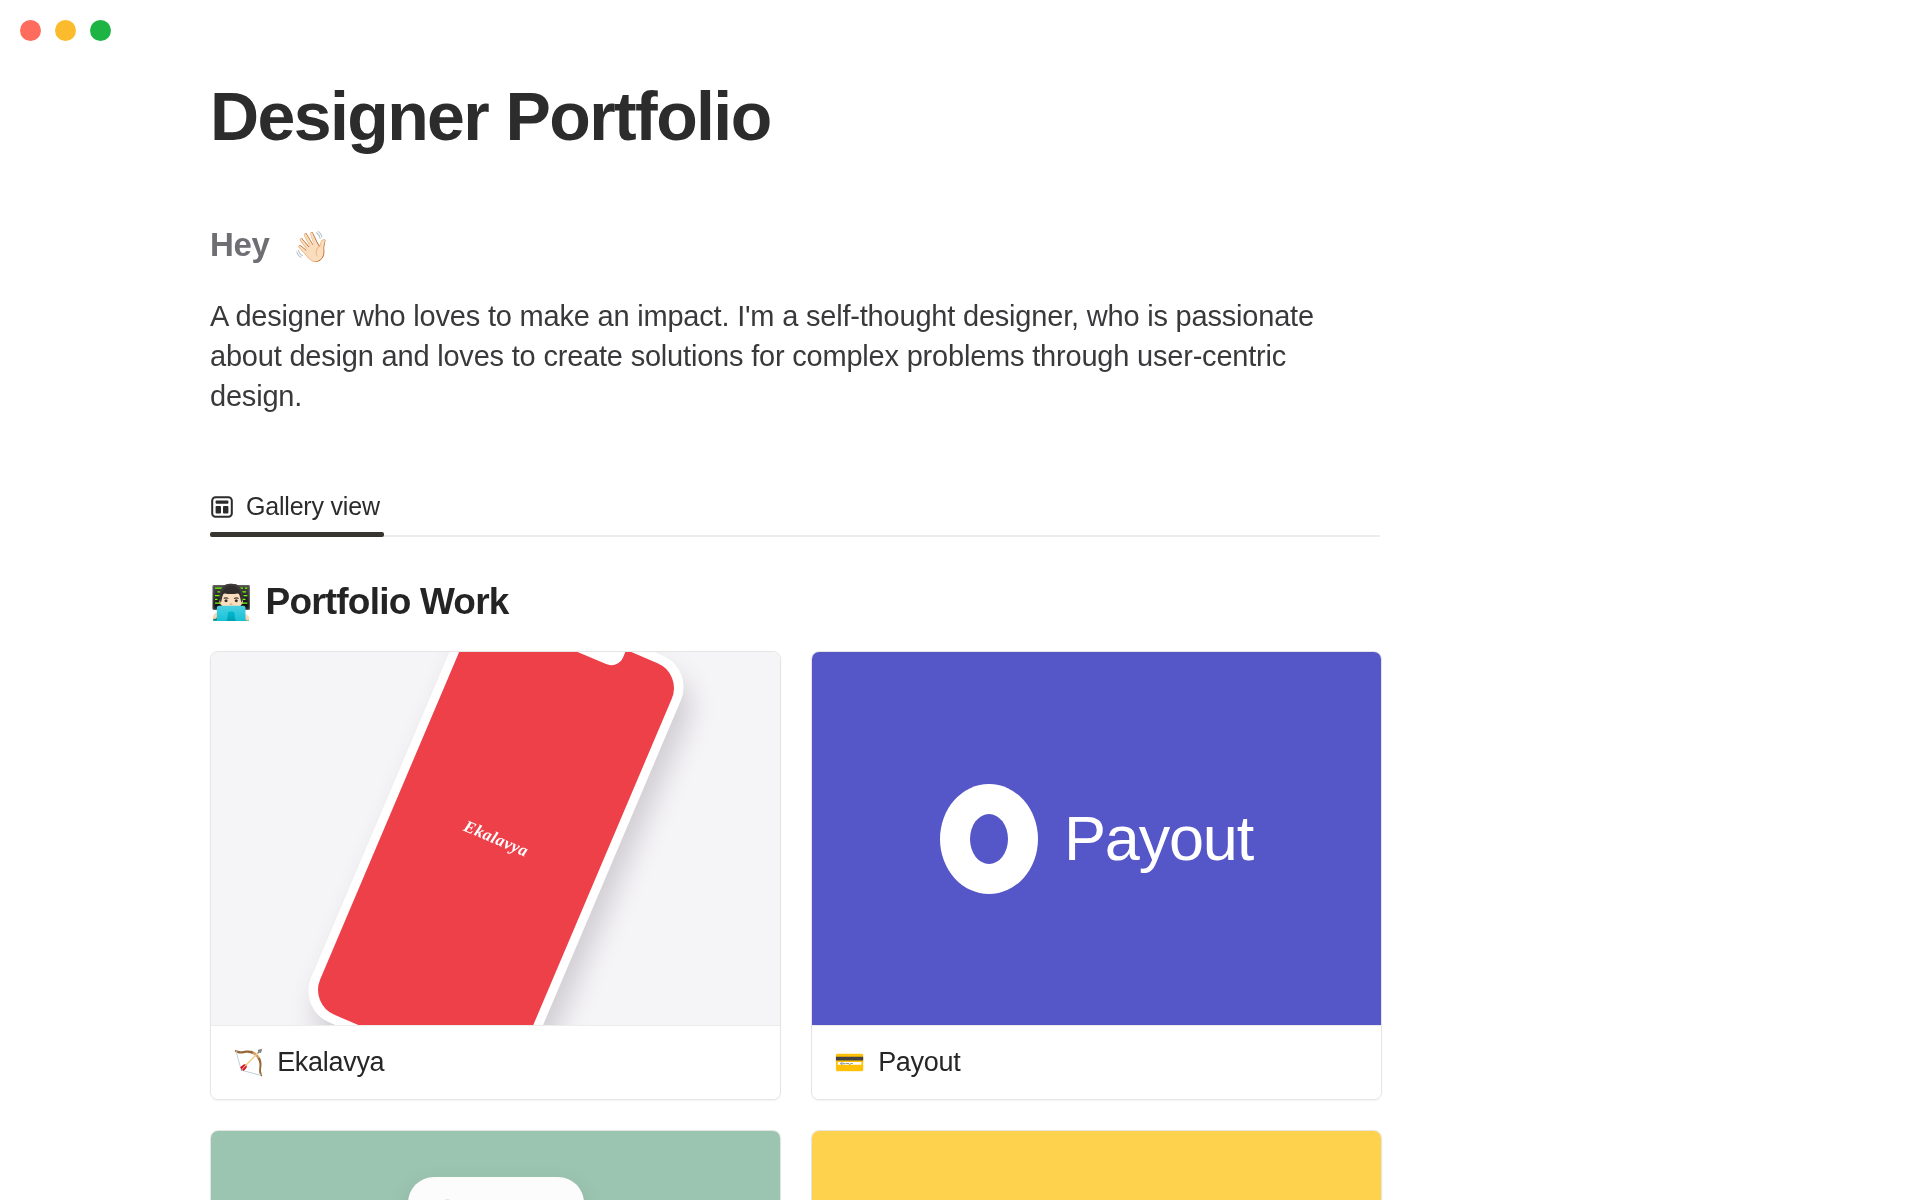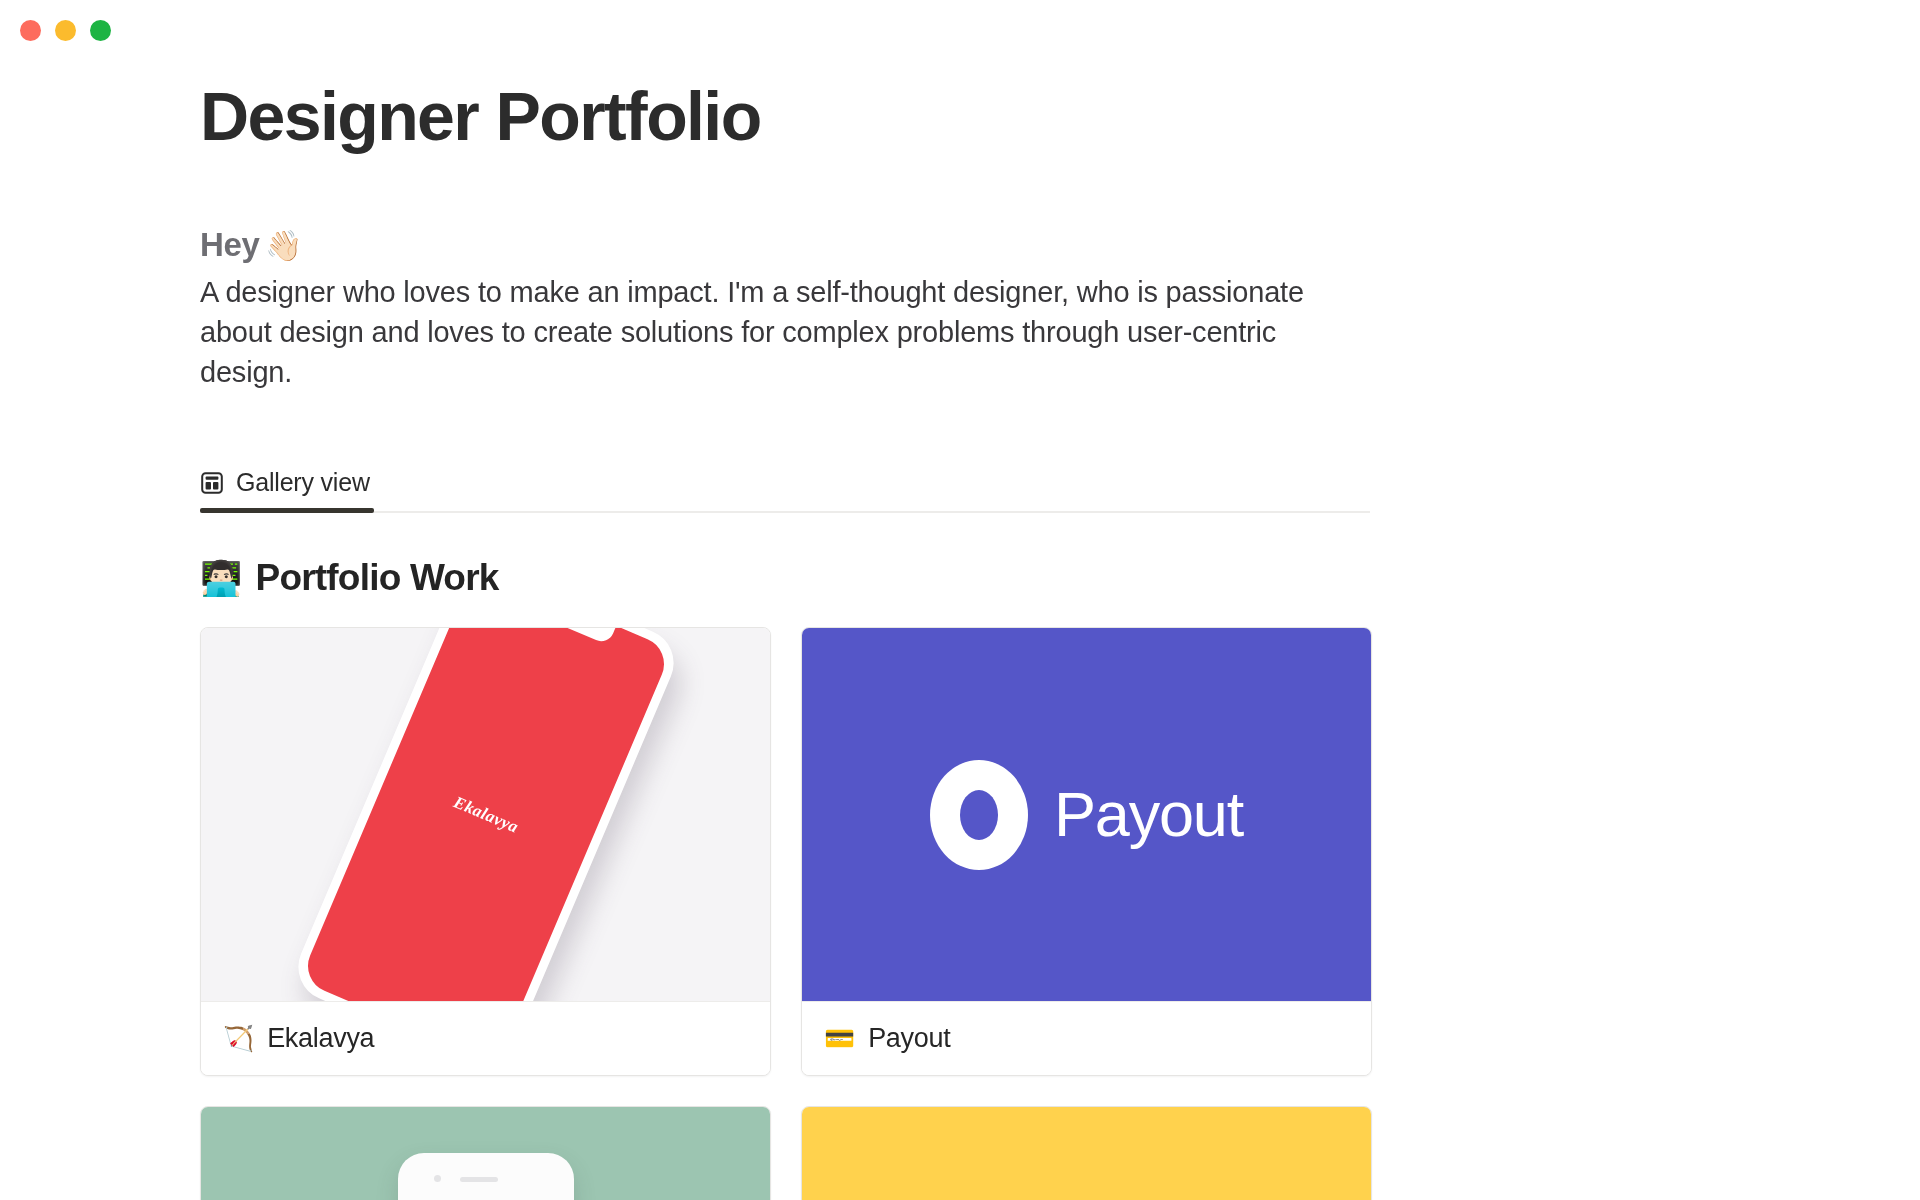--- a/index.html
+++ b/index.html
@@ -34,21 +34,21 @@
     border-radius: 50%;
     display: block;
   }
   .dot-close  { background: #FD6C5D; }
   .dot-min    { background: #FBBB2D; }
   .dot-max    { background: #1DB443; }
 
   
   .page {
     position: absolute;
-    left: 200px;
+    left: 210px;
     top: 0;
     width: 1172px;
     height: 1200px;
   }
 
   .page-title {
     font-size: 68px;
     font-weight: 700;
     letter-spacing: -1.6px;
     color: #2C2C2C;
@@ -56,30 +56,30 @@
     margin-top: 82px;
   }
 
   .greeting {
     font-size: 33px;
     font-weight: 700;
     color: #6E6E73;
     letter-spacing: -0.3px;
     margin-top: 76px;
     display: flex;
-    align-items: center;
-    gap: 6px;
+    align-items: flex-end;
+    gap: 24px;
   }
   .greeting .emoji {
     font-size: 30px;
     font-family: "DejaVu Sans", sans-serif;
   }
 
   .intro {
-    margin-top: 8px;
+    margin-top: 32px;
     font-size: 29px;
     line-height: 1.38;
     color: #39383B;
     letter-spacing: -0.2px;
     max-width: 1140px;
   }
 
   
   .tabs-wrap {
     margin-top: 72px;

